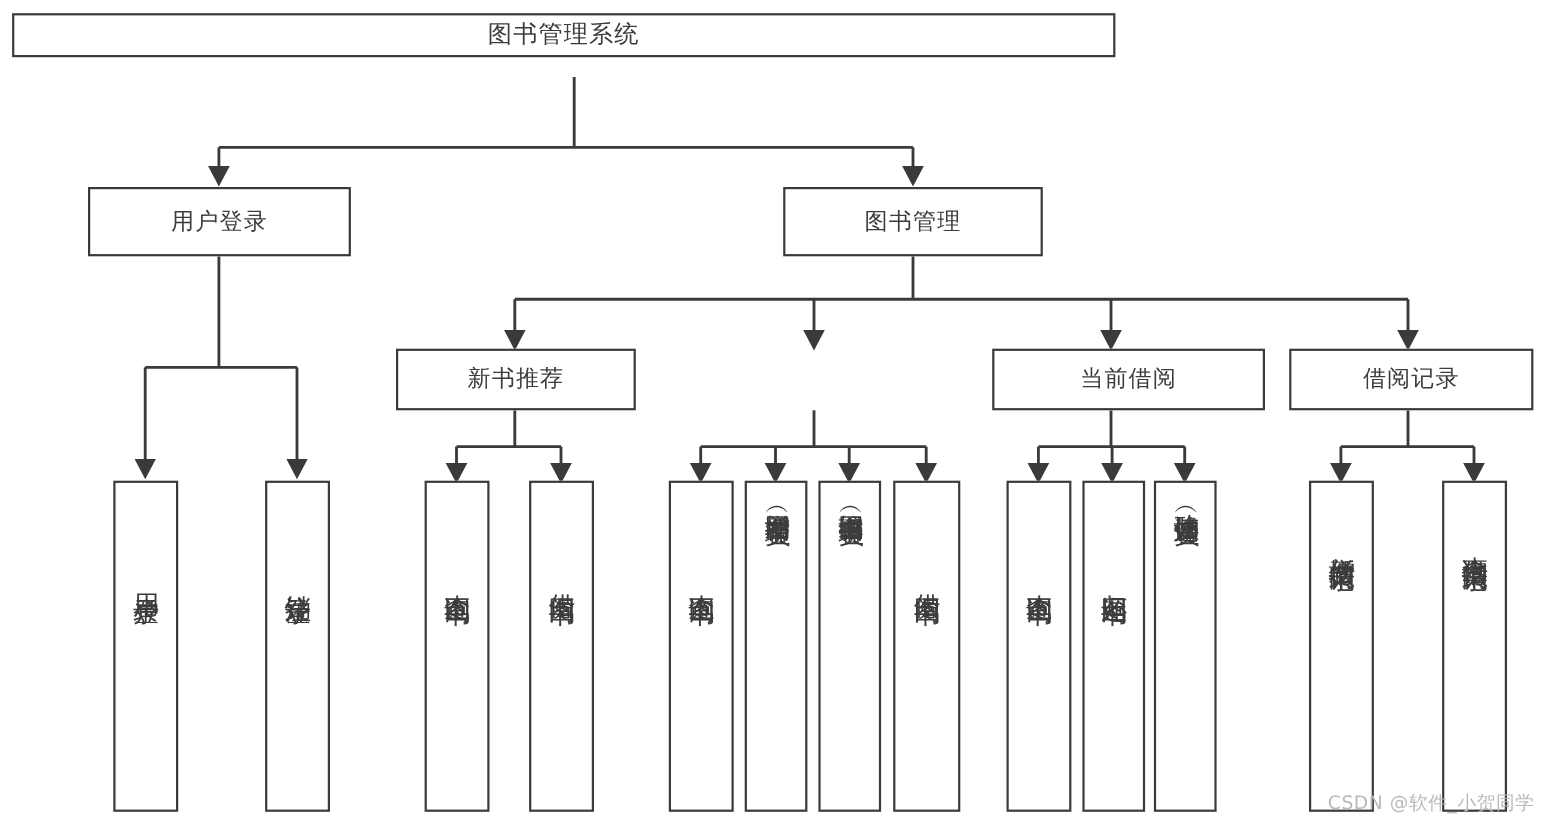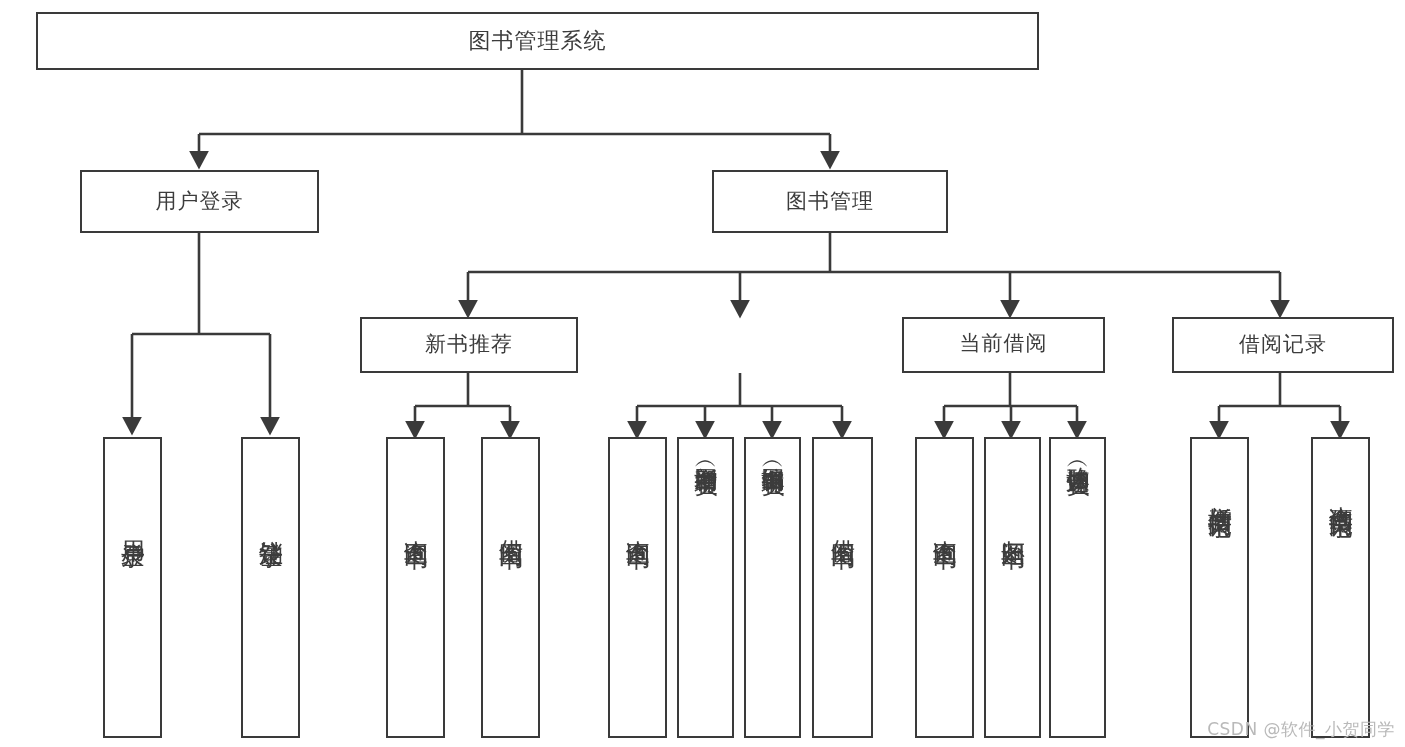--- a/index.html
+++ b/index.html
@@ -122,35 +122,35 @@
       <line x1="1011" y1="406" x2="1011" y2="424" marker-end="url(#arrowhead)"></line>
       <line x1="1077" y1="406" x2="1077" y2="424" marker-end="url(#arrowhead)"></line>
 
       <line x1="1280" y1="373" x2="1280" y2="406"></line>
       <line x1="1219" y1="406" x2="1340" y2="406"></line>
       <line x1="1219" y1="406" x2="1219" y2="424" marker-end="url(#arrowhead)"></line>
       <line x1="1340" y1="406" x2="1340" y2="424" marker-end="url(#arrowhead)"></line>
     </g>
   </svg>
 
-  <div class="node-box horizontal root" style="left:36px; top:12px; width:1003px; height:58px;">
+  <div class="node-box horizontal root" style="left:11px; top:12px; width:1003px; height:40px;">
     <span>图书管理系统</span>
   </div>
 
   <div class="node-box horizontal" style="left:80px; top:170px; width:239px; height:63px;">
     <span>用户登录</span>
   </div>
   <div class="node-box horizontal" style="left:360px; top:317px; width:218px; height:56px;">
     <span>新书推荐</span>
   </div>
 
   <div class="node-box horizontal" style="left:712px; top:170px; width:236px; height:63px;">
     <span>图书管理</span>
   </div>
-  <div class="node-box horizontal" style="left:902px; top:317px; width:203px; height:56px;font-family:Liberation Mono, monospace;">
+  <div class="node-box horizontal" style="left:902px; top:317px; width:248px; height:56px;">
     <span>当前借阅</span>
   </div>
   <div class="node-box horizontal" style="left:1172px; top:317px; width:222px; height:56px;">
     <span>借阅记录</span>
   </div>
 
   <div class="node-box vertical" style="left:103px; top:437px; width:59px; height:301px; padding-top:82px;">
     <span class="vlabel">用户登录</span>
   </div>
   <div class="node-box vertical" style="left:241px; top:437px; width:59px; height:301px; padding-top:82px;">

